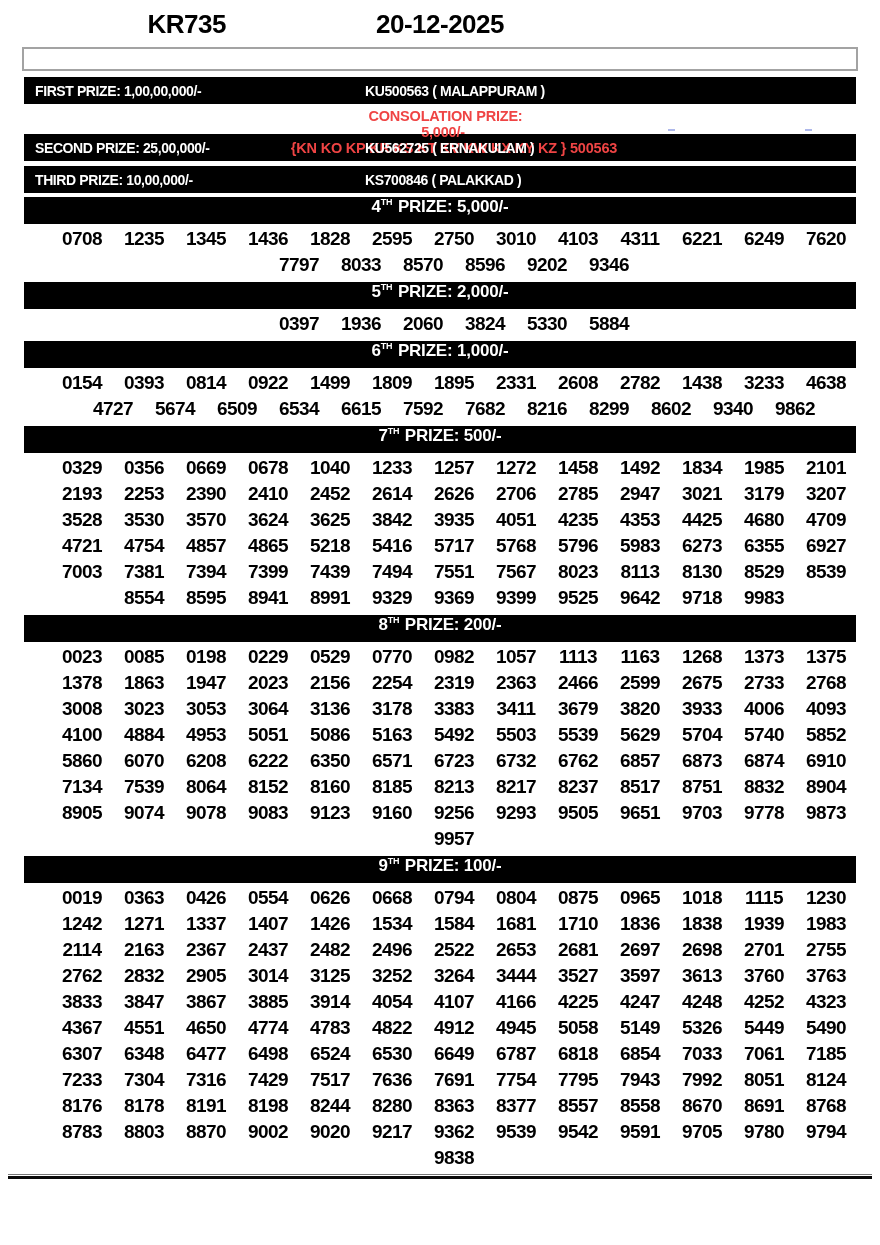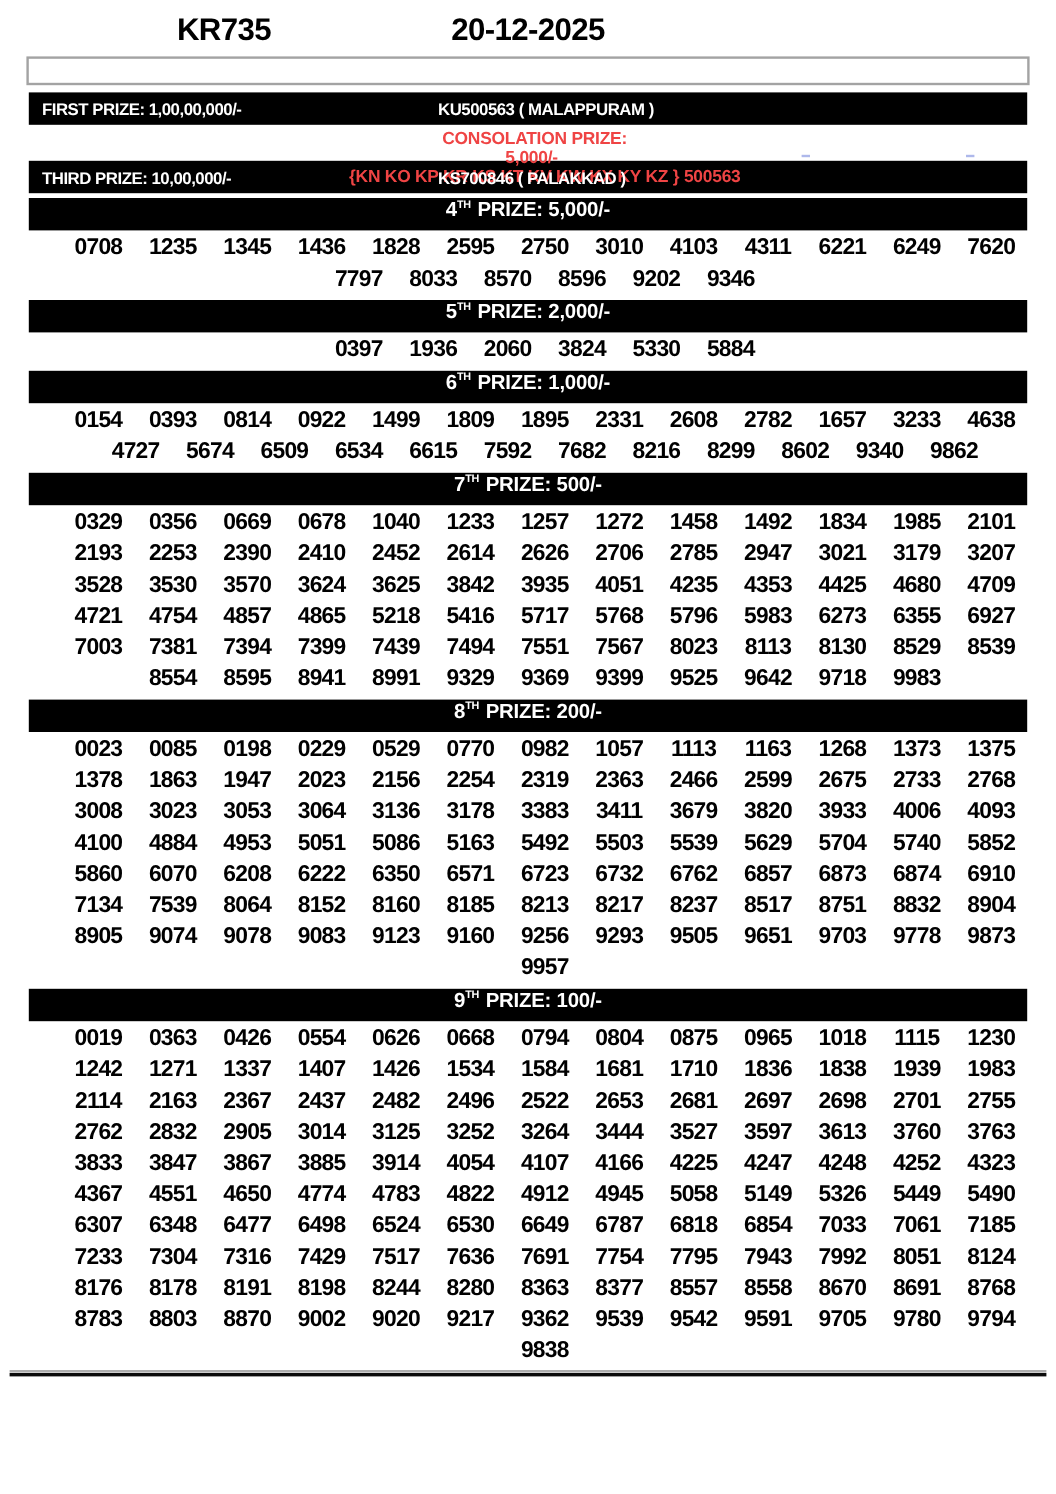--- a/index.html
+++ b/index.html
@@ -74,20 +74,24 @@
   </div>
 
   <div class="consolation">
     <span class="clabel">CONSOLATION PRIZE:</span>
     <span class="camount">5,000/-</span>
     <span class="cseries">{KN KO KP KR KS KT KV KW KX KY KZ } 500563</span>
   </div>
   <span class="stray s1"></span>
   <span class="stray s2"></span>
 
+  <div class="bar" style="margin-bottom:5px;">
+    <span class="pl">SECOND PRIZE: 25,00,000/-</span>
+    <span class="pv">KU562725 ( ERNAKULAM )</span>
+  </div>
 
   <div class="bar">
     <span class="pl">THIRD PRIZE: 10,00,000/-</span>
     <span class="pv">KS700846 ( PALAKKAD )</span>
   </div>
 
   <div id="sections">
       <div class="sechead">
         <span>4<sup>TH</sup> PRIZE: 5,000/-</span>
       </div>
@@ -132,21 +136,21 @@
         <span class="num">0154</span>
         <span class="num">0393</span>
         <span class="num">0814</span>
         <span class="num">0922</span>
         <span class="num">1499</span>
         <span class="num">1809</span>
         <span class="num">1895</span>
         <span class="num">2331</span>
         <span class="num">2608</span>
         <span class="num">2782</span>
-        <span class="num">1657</span>
+        <span class="num">1438</span>
         <span class="num">3233</span>
         <span class="num">4638</span>
       </div>
       <div class="numrow">
         <span class="num">4727</span>
         <span class="num">5674</span>
         <span class="num">6509</span>
         <span class="num">6534</span>
         <span class="num">6615</span>
         <span class="num">7592</span>

